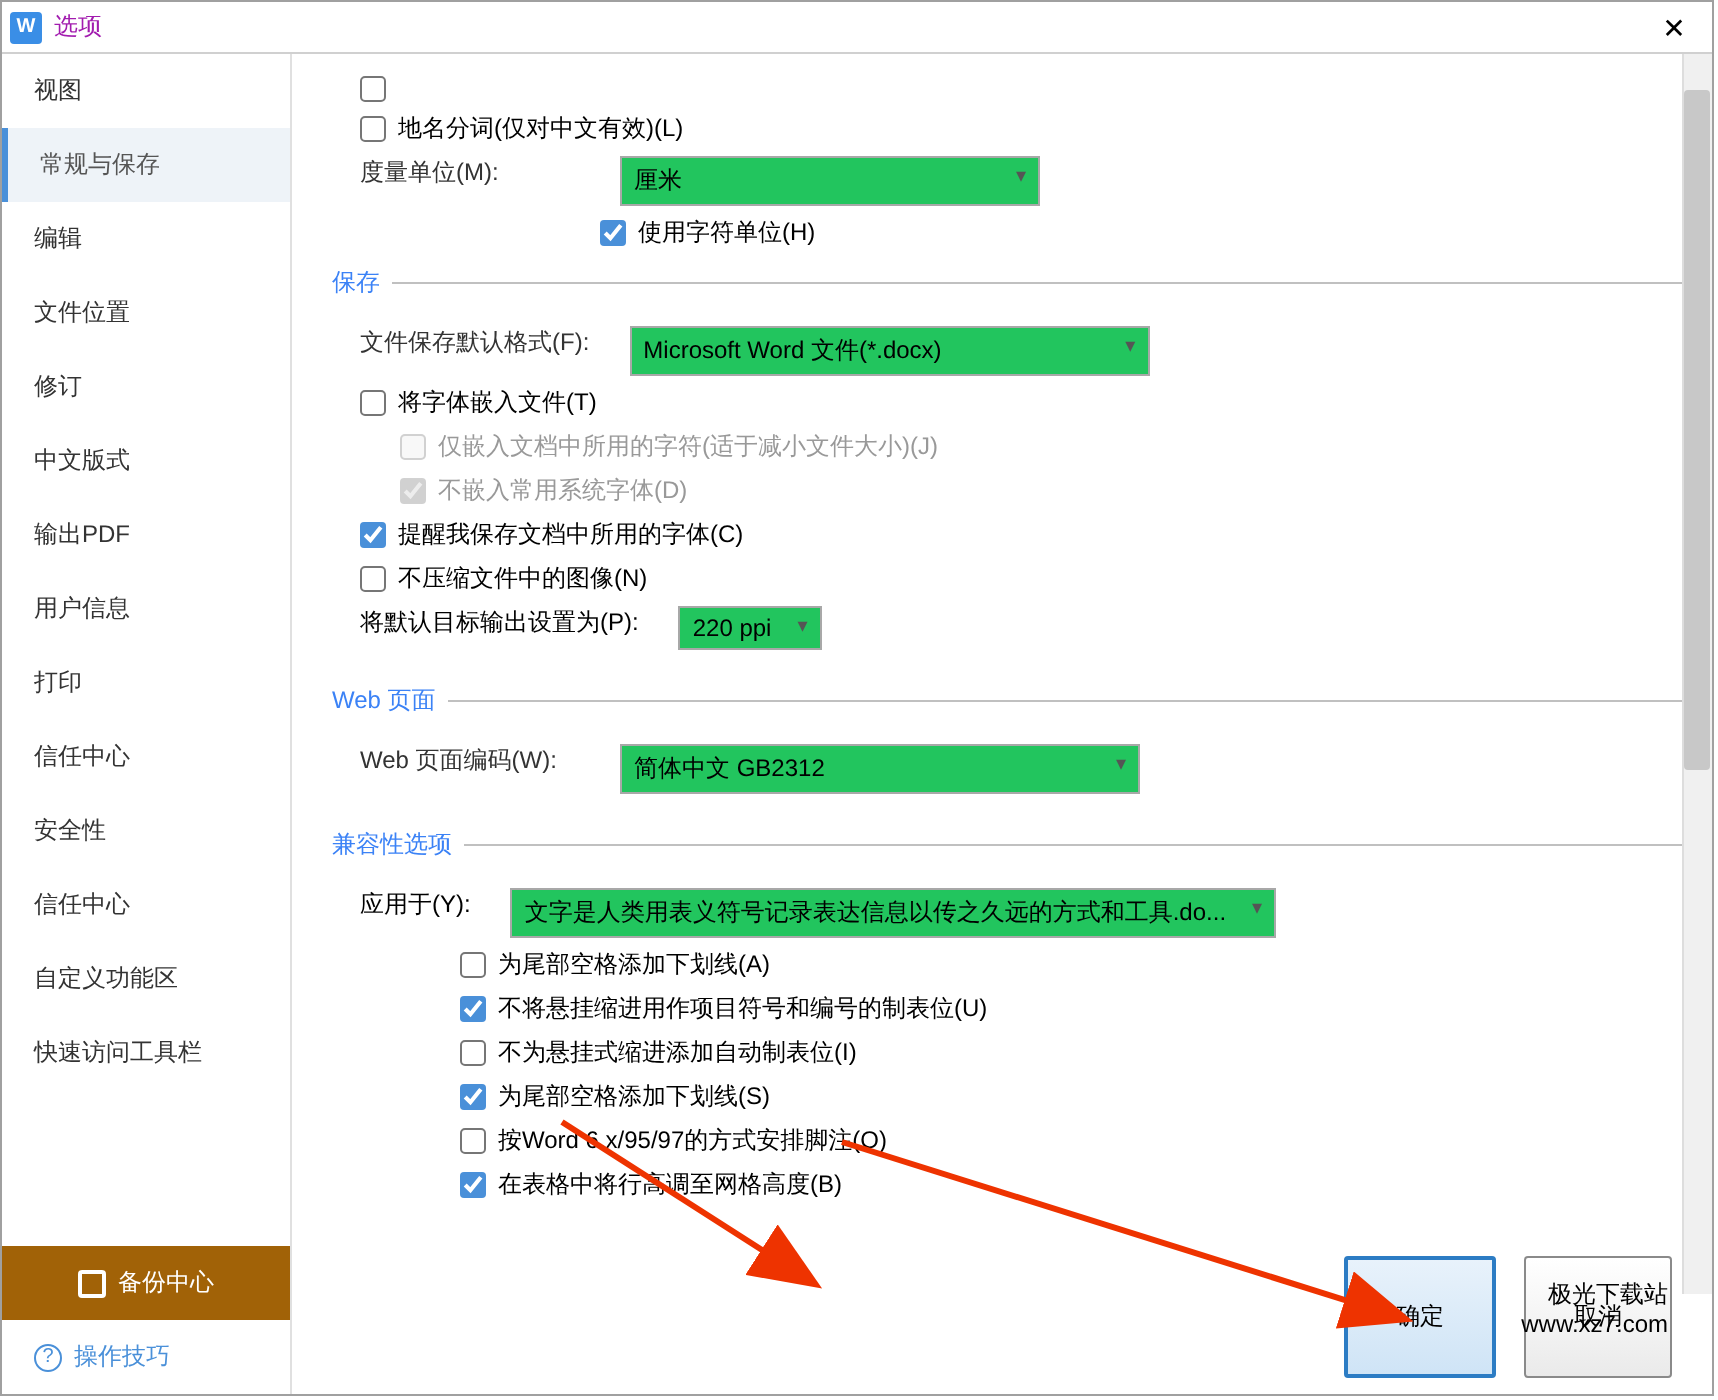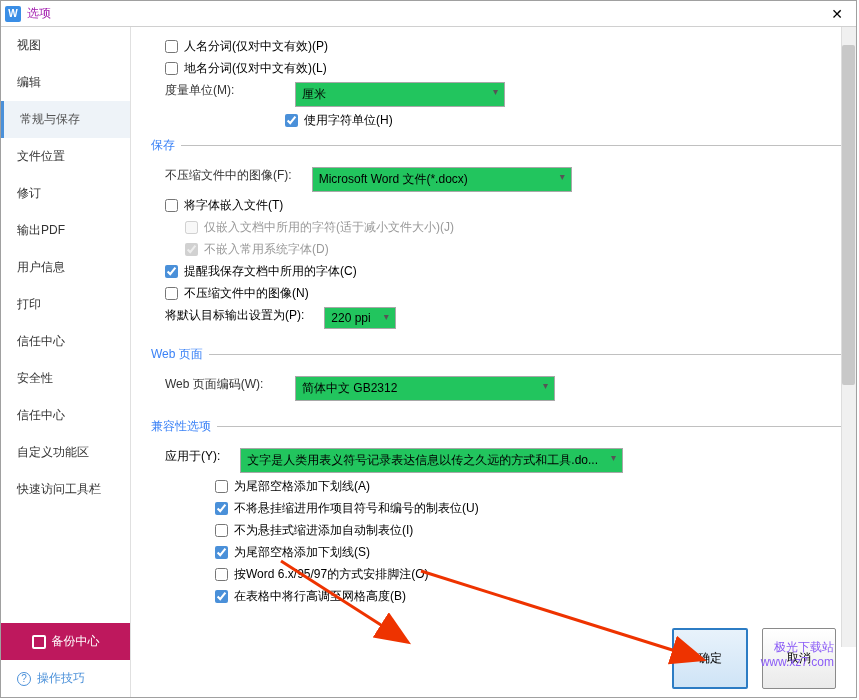--- a/index.html
+++ b/index.html
@@ -3,25 +3,25 @@
 <meta charset="utf-8">
 <style>
 *{box-sizing:border-box;margin:0;padding:0;font-family:"Microsoft YaHei","SimSun",sans-serif;font-size:12px}
 body{background:#fff;width:859px;height:700px;position:relative;overflow:hidden}
 .window{border:1px solid #a0a0a0;width:857px;height:698px;display:flex;flex-direction:column;position:relative}
 .titlebar{height:26px;background:#fff;display:flex;align-items:center;border-bottom:1px solid #d0d0d0;padding:0 4px}
 .titlebar .logo{width:16px;height:16px;background:#3a8ee6;border-radius:2px;margin-right:6px;color:#fff;display:flex;align-items:center;justify-content:center;font-size:10px;font-weight:bold}
 .titlebar .title{flex:1;color:#a21caf}
 .titlebar .close{width:30px;text-align:center;font-size:14px;cursor:pointer}
 .body{flex:1;display:flex;overflow:hidden}
-.sidebar{width:130px;border-right:1px solid #e0e0e0;display:flex;flex-direction:column}
+.sidebar{width:145px;border-right:1px solid #e0e0e0;display:flex;flex-direction:column}
 .nav{flex:1;overflow:auto}
 .nav-item{padding:10px 16px;cursor:pointer;color:#333}
 .nav-item.active{background:#eef3f8;color:#555;border-left:3px solid #4a90d9}
-.backup{background:#be185d;color:#fff;padding:10px;display:flex;align-items:center;justify-content:center;gap:6px;cursor:pointer;margin:0}
+.backup{background:#a16207;color:#fff;padding:10px;display:flex;align-items:center;justify-content:center;gap:6px;cursor:pointer;margin:0}
 .backup .ico{width:14px;height:14px;border:2px solid #fff;border-radius:2px;position:relative}
 .tips{padding:10px 16px;color:#4a90d9;cursor:pointer;display:flex;align-items:center;gap:6px}
 .tips .q{width:14px;height:14px;border:1px solid #4a90d9;border-radius:50%;display:flex;align-items:center;justify-content:center;font-size:10px}
 .content{flex:1;padding:6px 10px 6px 14px;overflow:auto;position:relative}
 .row{display:flex;align-items:flex-start;margin:5px 0 5px 20px;gap:20px}
 .lbl{color:#333;min-width:110px}
 .chk{display:flex;align-items:center;gap:6px}
 .chk input{width:13px;height:13px}
 .chk.dis{color:#999}
 .chk.blue input{accent-color:#4a90d9}
@@ -30,39 +30,40 @@
 .sel::after{content:"▾";position:absolute;right:6px;top:3px;color:#555;font-size:10px}
 fieldset{border:none;border-top:1px solid #c0c0c0;margin:8px 0;padding:8px 0 4px}
 legend{padding:0 6px;color:#3b82f6}
 .indent{margin-left:70px}
 .footer{position:absolute;bottom:8px;right:20px;display:flex;gap:14px}
 .btn{border:1px solid #8a8a8a;background:linear-gradient(#fff,#eaeaea);padding:20px 24px;cursor:pointer;border-radius:2px}
 .btn.primary{border:2px solid #2c7cc4;background:linear-gradient(#e8f2fb,#cfe4f6)}
 .arrow1{position:absolute;pointer-events:none}
 .scrollbar{position:absolute;right:0;top:0;width:15px;height:620px;background:#f0f0f0;border-left:1px solid #ddd}
 .thumb{position:absolute;right:1px;top:18px;width:13px;height:340px;background:#c8c8c8;border-radius:2px}
-.watermark{position:absolute;right:22px;bottom:28px;color:#8b5cf6;font-size:12px;pointer-events:none;text-align:right;line-height:1.2}
+.watermark{position:absolute;right:22px;bottom:28px;color:#000000;font-size:12px;pointer-events:none;text-align:right;line-height:1.2}
 </style>
 </head>
 <body>
 
 <div class="window">
  <div class="titlebar">
   <div class="logo">W</div>
   <div class="title">选项</div>
   <div class="close">✕</div>
  </div>
  <div class="body">
   <div class="sidebar">
    <div class="nav">
     <div class="nav-item">视图</div>
+    <div class="nav-item active">常规与保存</div>
     <div class="nav-item">编辑</div>
-    <div class="nav-item active">常规与保存</div>
     <div class="nav-item">文件位置</div>
     <div class="nav-item">修订</div>
+    <div class="nav-item">中文版式</div>
     <div class="nav-item">输出PDF</div>
     <div class="nav-item">用户信息</div>
     <div class="nav-item">打印</div>
     <div class="nav-item">信任中心</div>
     <div class="nav-item">安全性</div>
     <div class="nav-item">信任中心</div>
     <div class="nav-item">自定义功能区</div>
     <div class="nav-item">快速访问工具栏</div>
    </div>
    <div class="backup">
@@ -71,41 +72,40 @@
    </div>
    <div class="tips">
     <span class="q">?</span>
     <span>操作技巧</span>
    </div>
   </div>
 
   <div class="content">
    <div class="row chk">
           <input type="checkbox" style="">
-          <span>人名分词(仅对中文有效)(P)</span>
         </div>
    <div class="row chk">
           <input type="checkbox" style="">
           <span>地名分词(仅对中文有效)(L)</span>
         </div>
    <div class="row">
     <span class="lbl">度量单位(M):</span>
     <span class="sel">厘米</span>
    </div>
    <div class="row" style="margin-left:140px">
     <div class="chk blue">
             <input type="checkbox" checked="" style="">
             <span>使用字符单位(H)</span>
           </div>
    </div>
 
    <fieldset>
     <legend>保存</legend>
     <div class="row">
-     <span class="lbl">不压缩文件中的图像(F):</span>
+     <span class="lbl">文件保存默认格式(F):</span>
      <span class="sel" style="min-width:260px">Microsoft Word 文件(*.docx)</span>
     </div>
     <div class="row chk">
             <input type="checkbox" style="">
             <span>将字体嵌入文件(T)</span>
           </div>
     <div class="row chk dis" style="margin-left:40px">
             <input type="checkbox" disabled="" style="">
             <span>仅嵌入文档中所用的字符(适于减小文件大小)(J)</span>
           </div>

